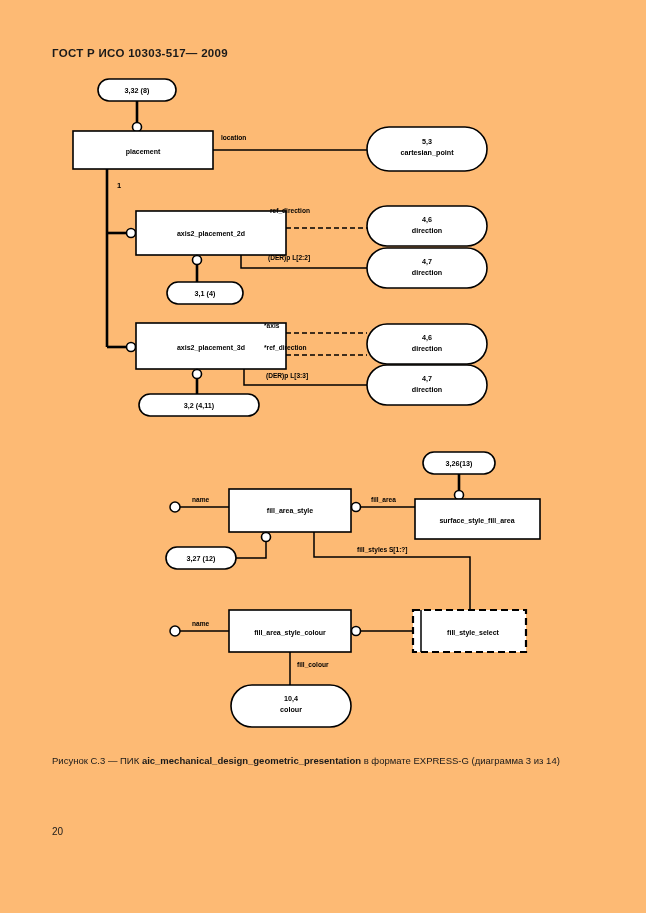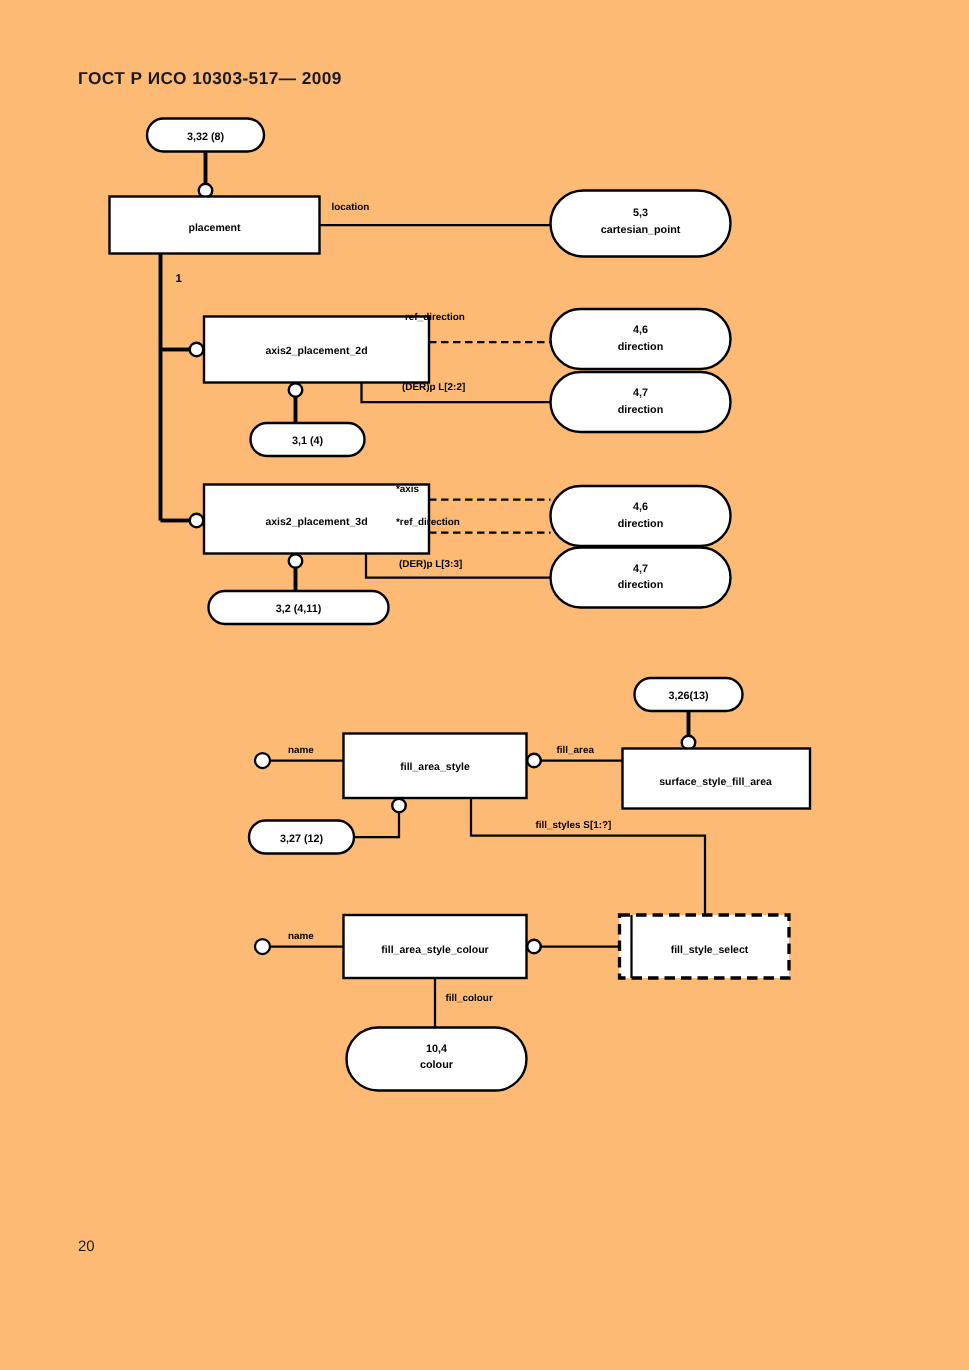--- a/index.html
+++ b/index.html
@@ -291,16 +291,19 @@
 
       <g>
         <rect class="rbox" x="231" y="615" width="120" height="42" rx="21" ry="21"></rect>
         <text class="pg-label" x="291" y="631">10,4</text>
         <text class="pg-label" x="291" y="642">colour</text>
       </g>
 
     </svg>
   </div>
 
+  <div class="caption">
+    <span>Рисунок С.3 — ПИК </span><b>aic_mechanical_design_geometric_presentation</b><span> в формате EXPRESS-G (диаграмма 3 из 14)</span>
+  </div>
 
   <div class="page-number">20</div>
 
 </div>
 
 </body></html>

